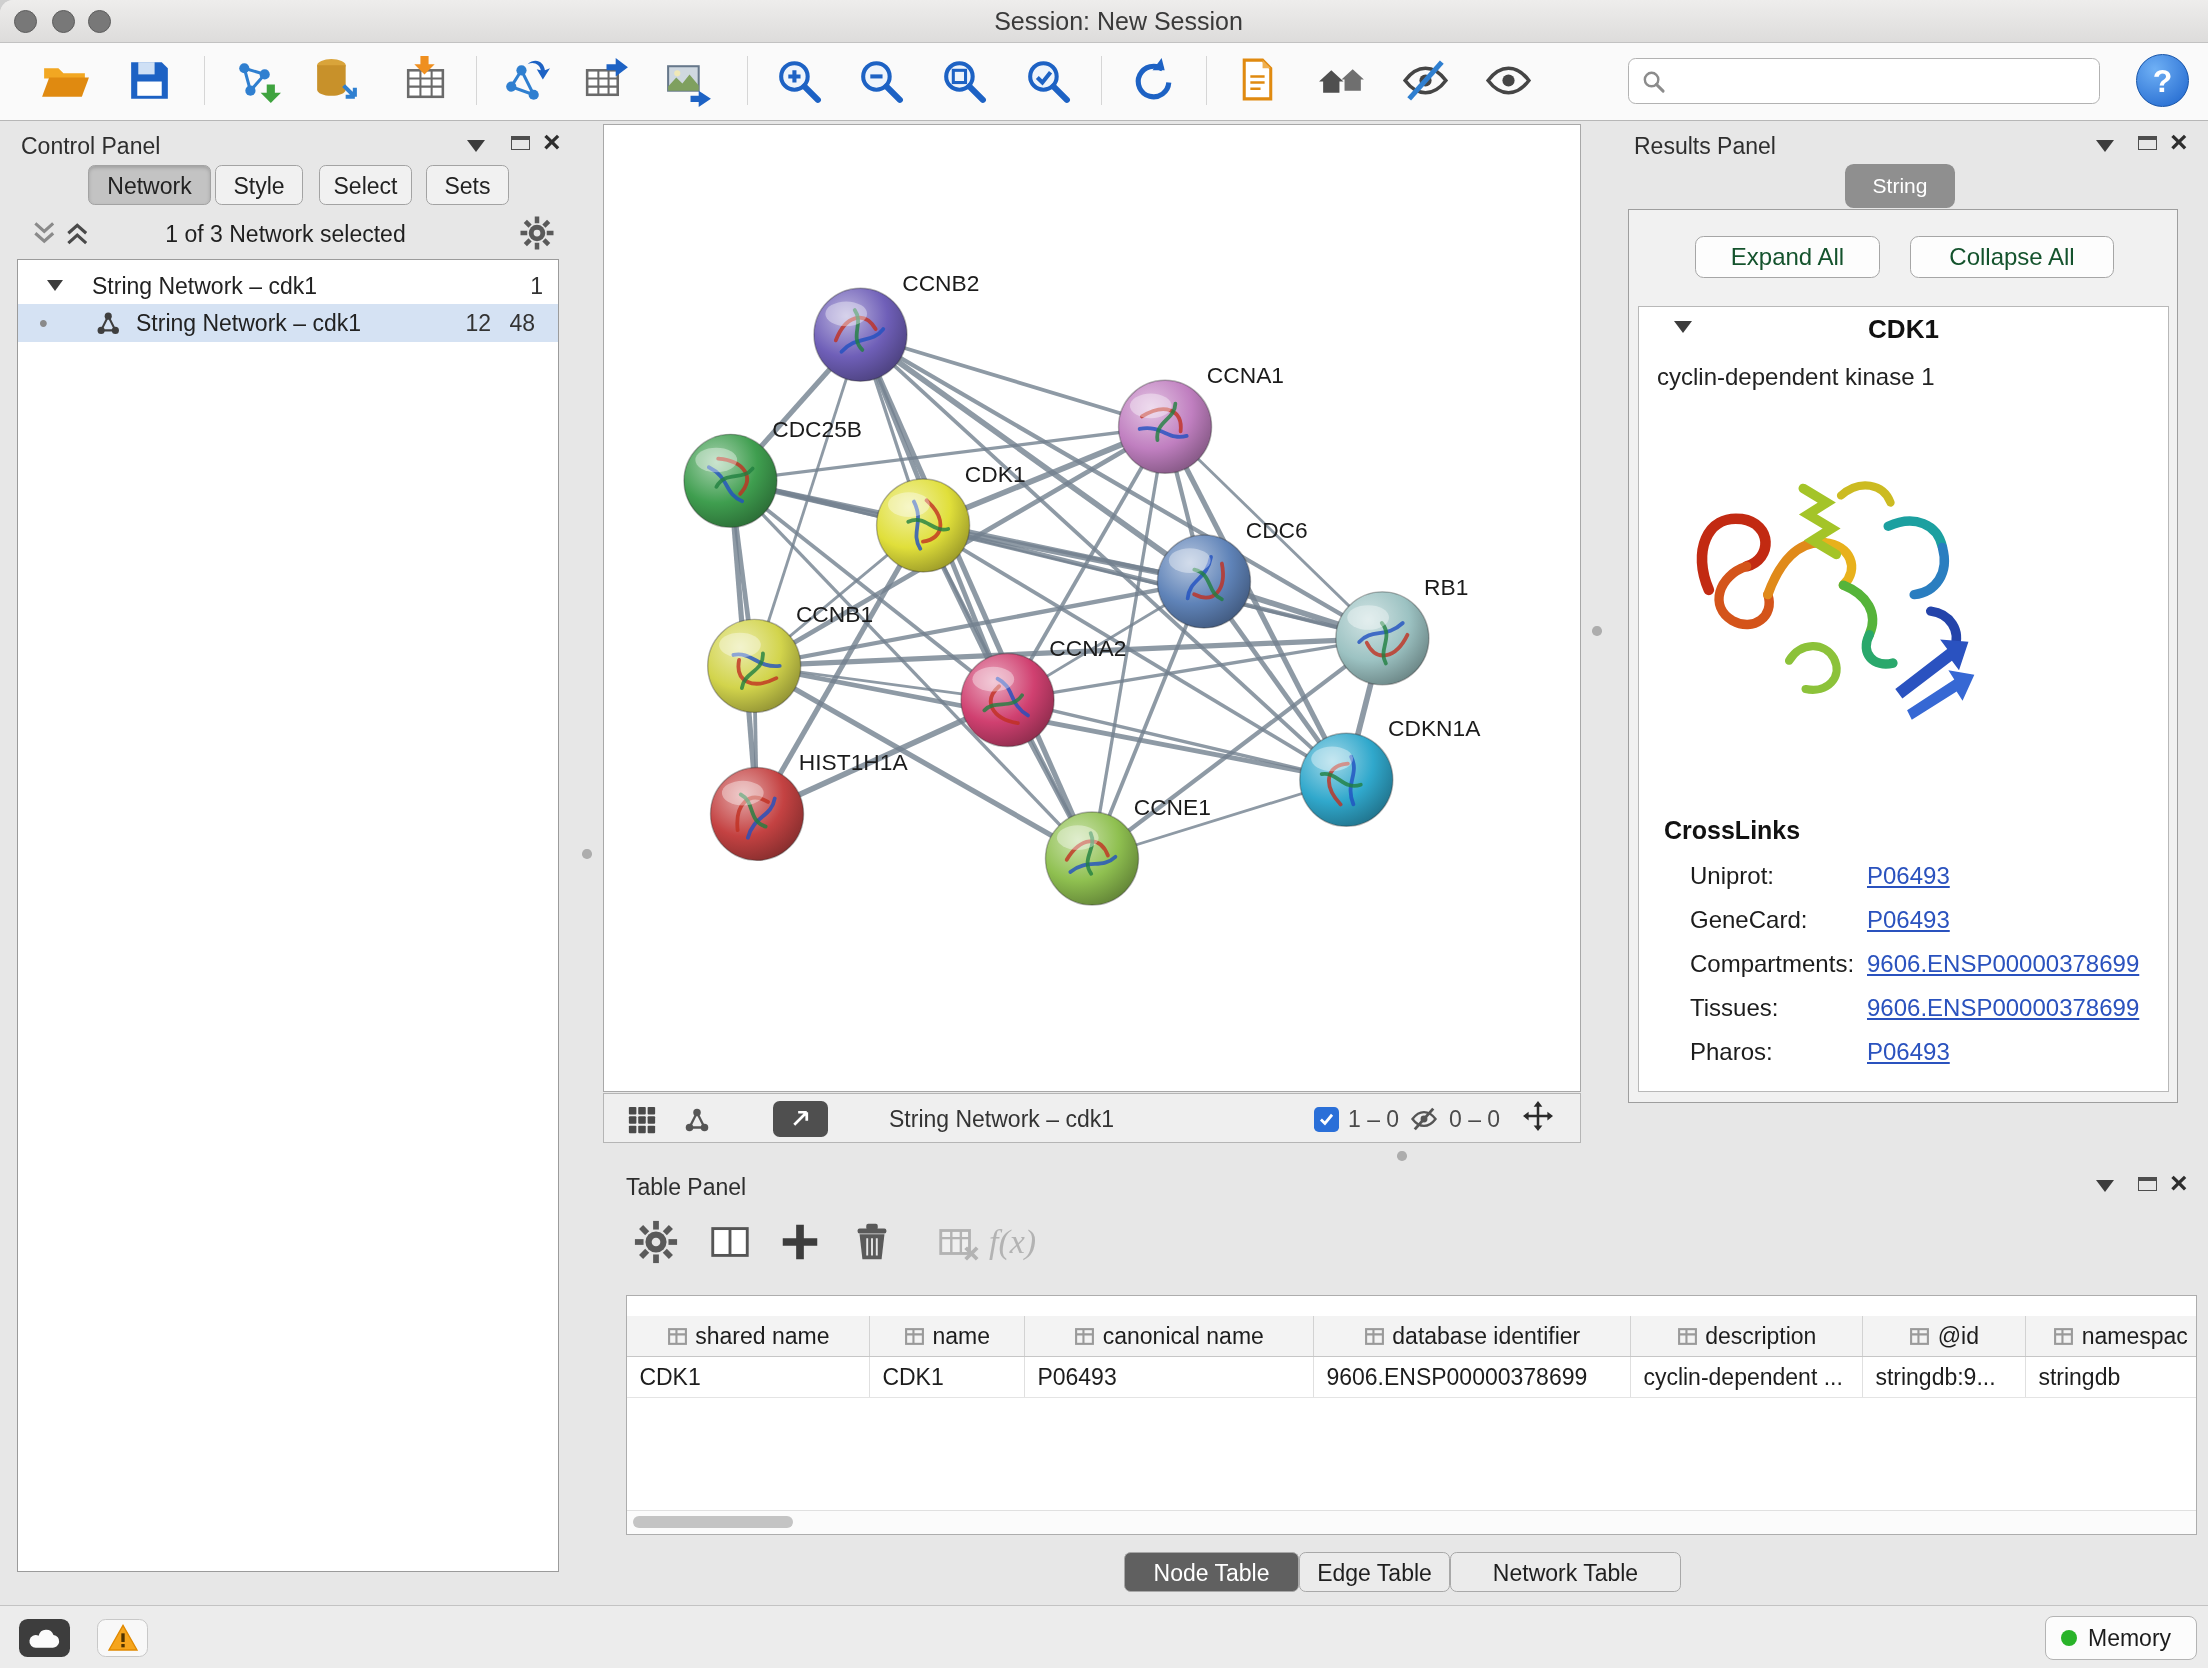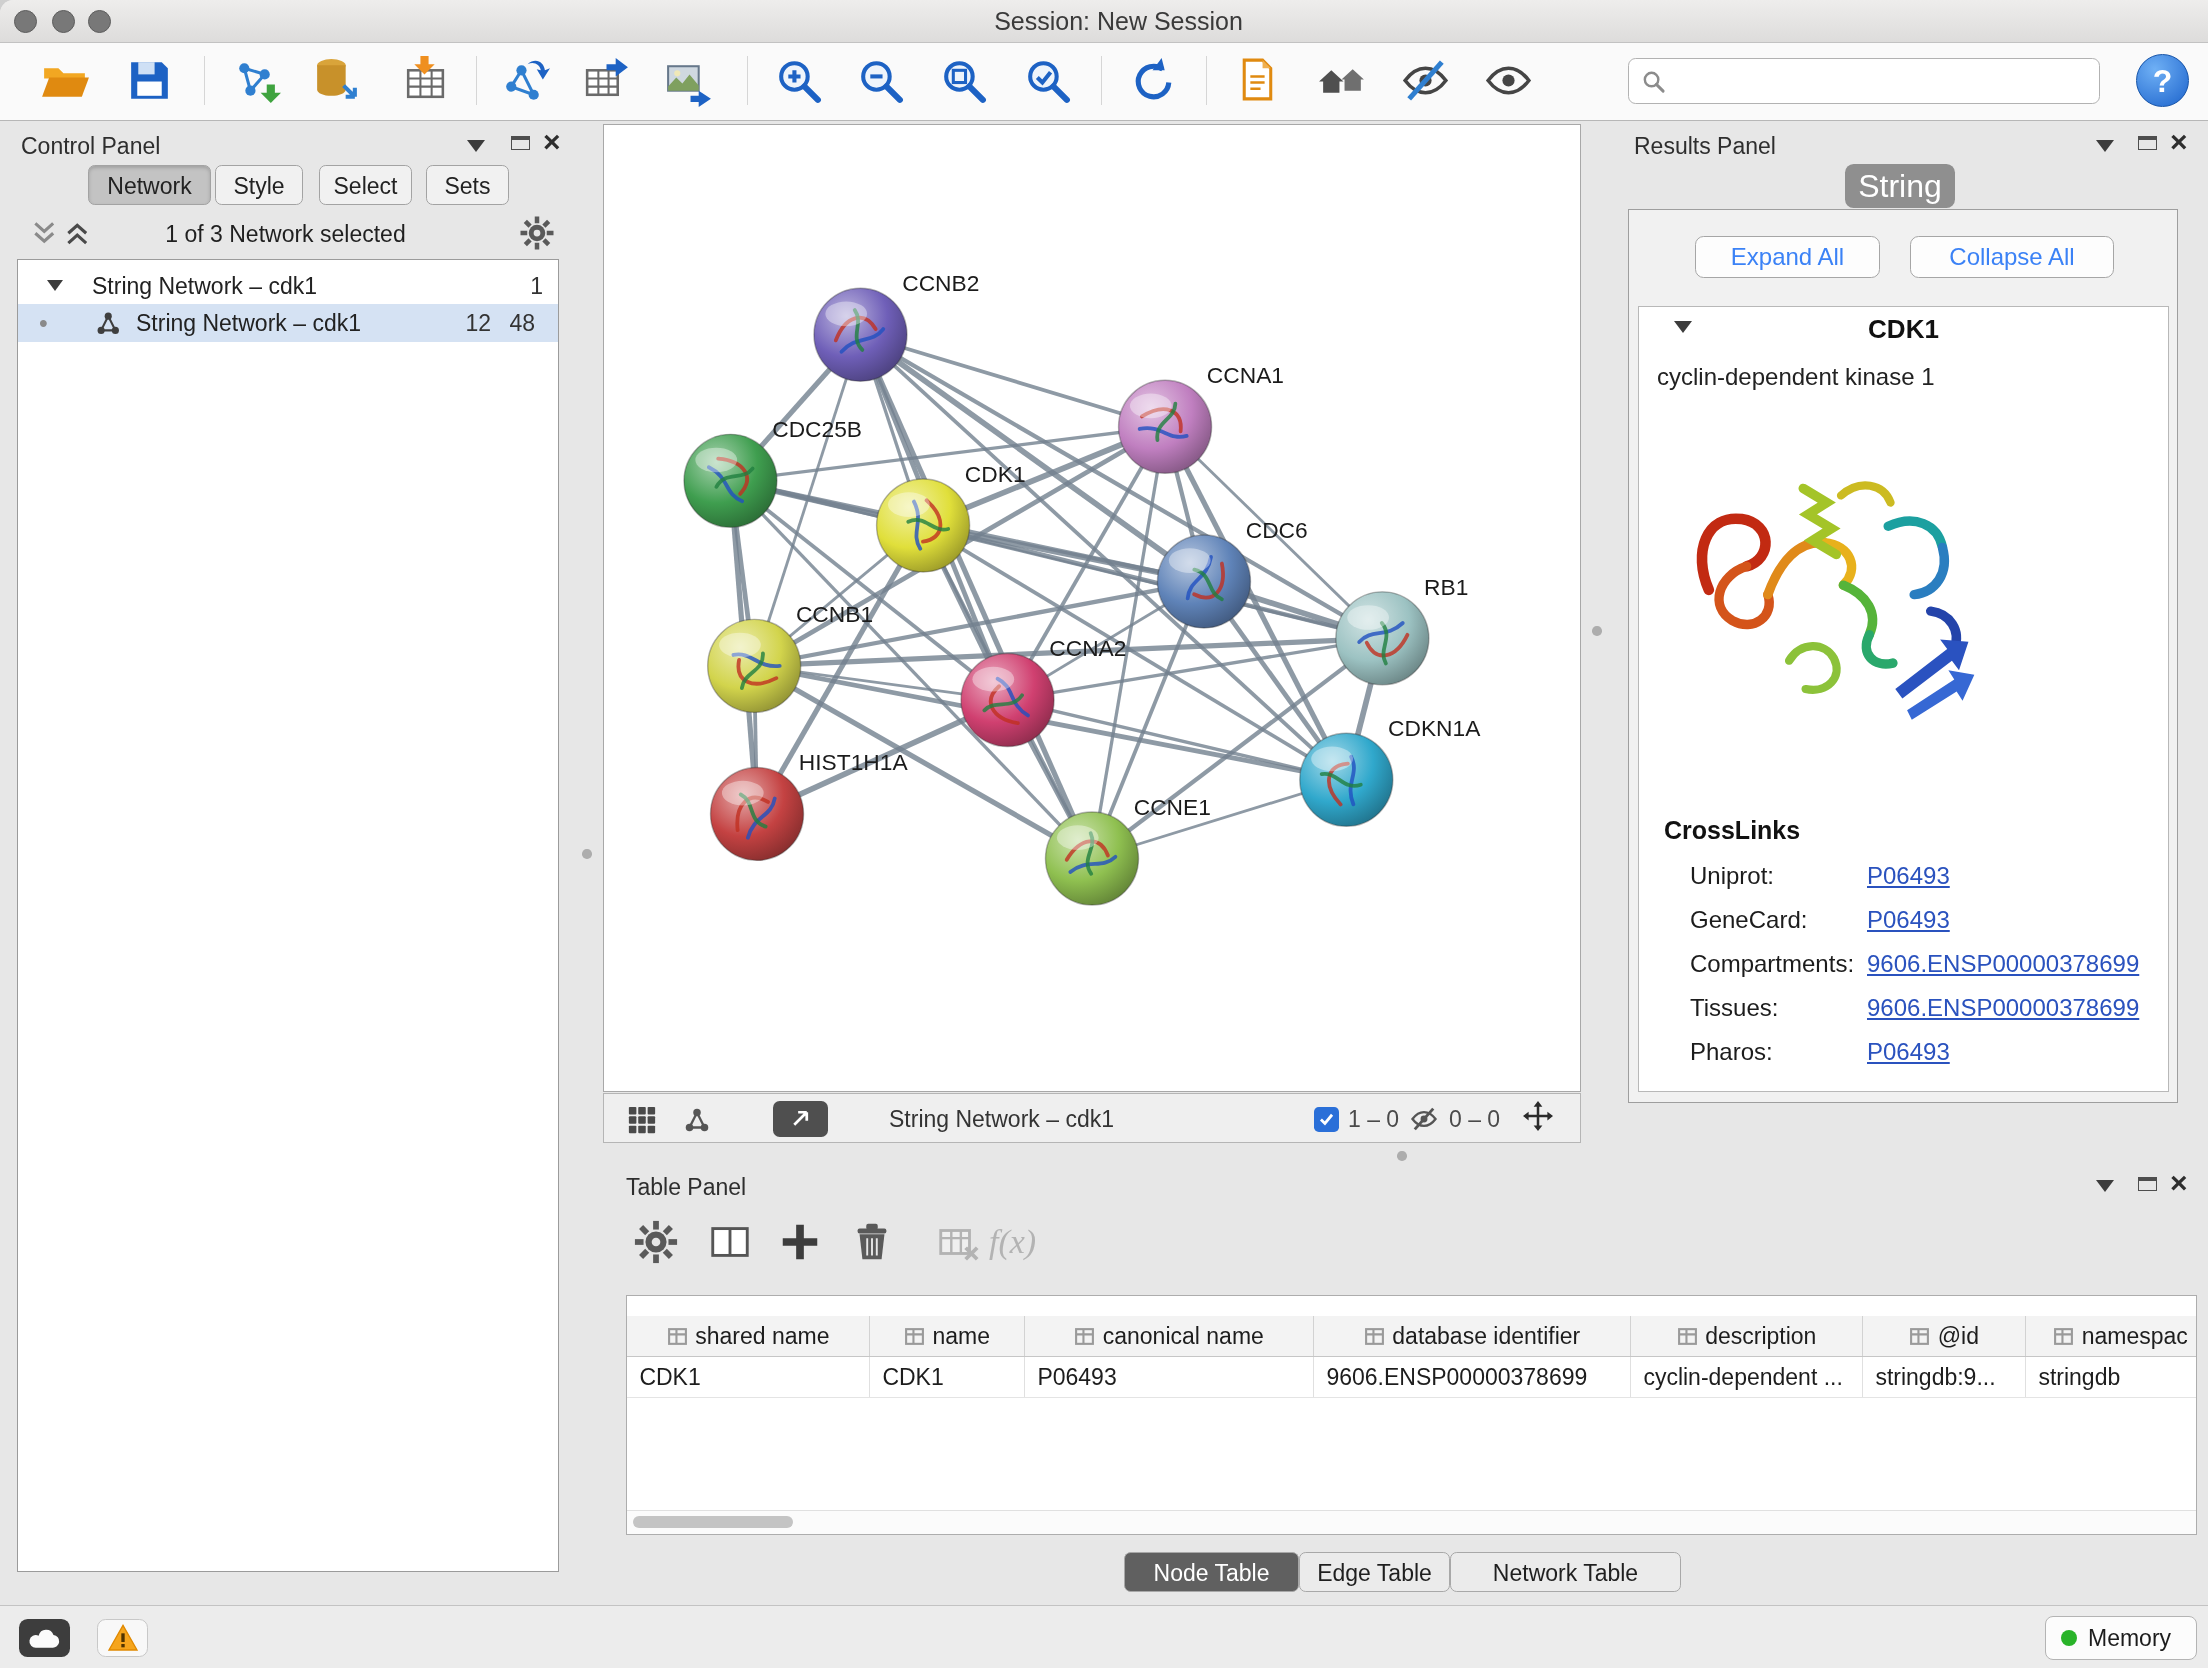--- a/index.html
+++ b/index.html
@@ -58,25 +58,25 @@
   .nf-ico svg{width:30px;height:30px;display:block;}
   .nf-darkbtn{position:absolute;left:169px;top:6.7px;width:55px;height:36px;background:#4f4f4f;
     border-radius:6.7px;display:flex;align-items:center;justify-content:center;}
   .nf-title{position:absolute;left:285px;top:0;height:50px;line-height:50px;font-size:23px;color:#333;}
   .nf-count{position:absolute;top:0;height:50px;line-height:50px;font-size:23px;color:#4a4a4a;}
   .nf-check{position:absolute;left:710px;top:13.3px;width:25px;height:25px;background:#2a6fd8;
     border-radius:4.8px;display:flex;align-items:center;justify-content:center;}
 
   
   .rp-tab{position:absolute;left:1845px;top:164px;width:110px;height:44px;background:#8f8f8f;
-    color:#fff;font-size:32px;text-align:center;line-height:44px;border-radius:8.6px;}
+    color:#fff;font-size:21px;text-align:center;line-height:44px;border-radius:8.6px;}
   .rp-box{position:absolute;left:1628px;top:209px;width:550px;height:894px;background:#f1f1f1;
     border:1px solid #9e9e9e;box-sizing:border-box;}
   .rp-btn{position:absolute;top:236px;height:42px;background:#fdfdfd;border:1px solid #a6a6a6;
-    border-radius:8.6px;font-size:24px;text-align:center;line-height:40px;box-sizing:border-box;color:#3b82f6;}
+    border-radius:8.6px;font-size:24px;text-align:center;line-height:40px;box-sizing:border-box;color:#14532d;}
   .rp-section{position:absolute;left:1638px;top:306px;width:531px;height:786px;background:#fff;
     border:1px solid #b8b8b8;box-sizing:border-box;}
   .rp-sec-title{position:absolute;left:0;width:100%;top:314px;text-align:center;font-size:26px;font-weight:bold;color:#111;}
   .rp-subtitle{position:absolute;left:1657px;top:363px;font-size:24px;color:#222;}
   .xl-title{position:absolute;left:1664px;top:816px;font-size:25px;font-weight:bold;color:#111;}
   .xl-rows{position:absolute;left:1690px;top:854px;width:476px;}
   .xl-row{height:44px;line-height:44px;font-size:24px;}
   .xl-label{display:inline-block;width:177px;color:#1c1c1c;}
   .xl-link{color:#2a52be;text-decoration:underline;cursor:pointer;}
 

